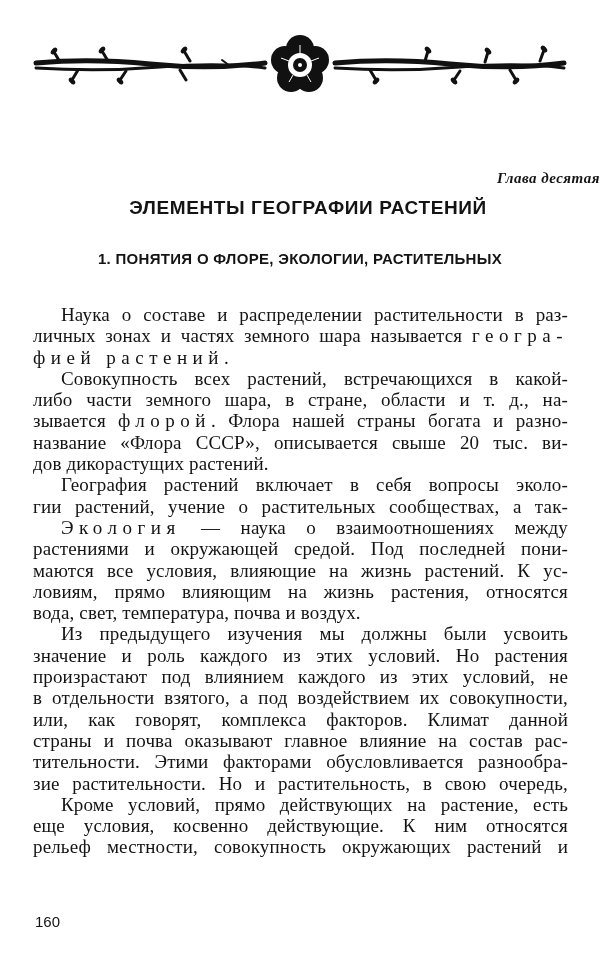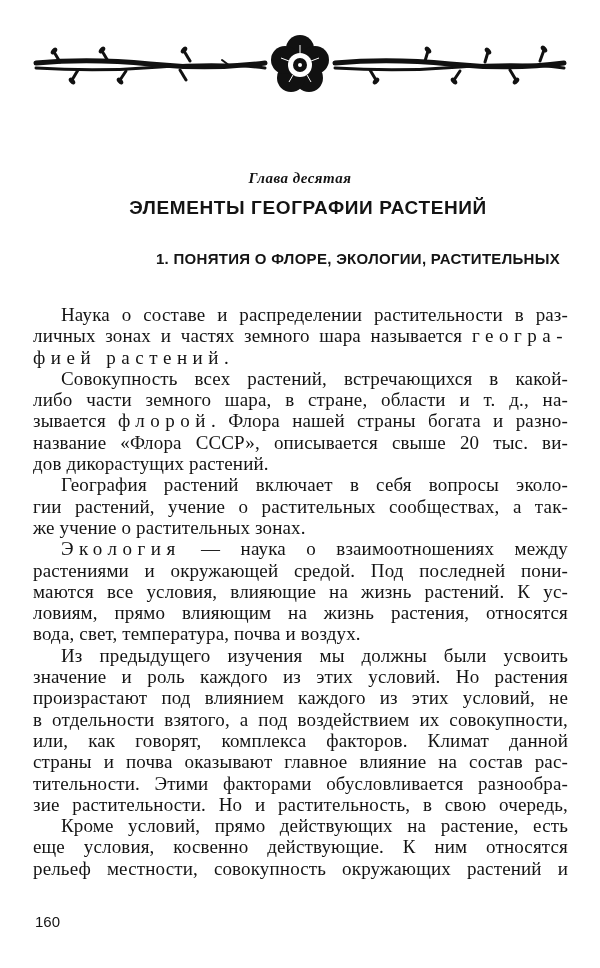--- a/index.html
+++ b/index.html
@@ -20,21 +20,21 @@
       left: 30px;
       top: 30px;
       width: 540px;
       height: 70px;
     }
     .chapter-label {
       position: absolute;
       left: 0;
       width: 600px;
       top: 170px;
-      text-align: center;
+      text-align: right;
       font-style: italic;
       font-weight: bold;
       font-size: 15px;
       letter-spacing: 0.5px;
     }
     .chapter-title {
       position: absolute;
       left: 8px;
       width: 600px;
       top: 197px;
@@ -42,21 +42,21 @@
       font-family: "Liberation Sans", "DejaVu Sans", sans-serif;
       font-weight: bold;
       font-size: 19px;
       letter-spacing: 0.6px;
     }
     .section-title {
       position: absolute;
       left: 40px;
       width: 520px;
       top: 248px;
-      text-align: right;
+      text-align: center;
       font-family: "Liberation Sans", "DejaVu Sans", sans-serif;
       font-weight: bold;
       font-size: 15px;
       line-height: 21px;
       letter-spacing: 0.3px;
     }
     .body-text {
       position: absolute;
       left: 33px;
       width: 535px;
@@ -152,21 +152,20 @@
     <div class="line indent"><span class="">Наука о составе и распределении растительности в раз-</span></div>
     <div class="line"><span class="">личных зонах и частях земного шара называется </span><span class="spaced">геогра-</span></div>
     <div class="line last"><span class="spaced">фией растений</span><span class="">.</span></div>
     <div class="line indent"><span class="it ">Совокупность всех растений, встречающихся в какой-</span></div>
     <div class="line"><span class="it ">либо части земного шара, в стране, области и т. д., на-</span></div>
     <div class="line"><span class="it ">зывается </span><span class="it spaced">флорой</span><span class="">. Флора нашей страны богата и разно-</span></div>
     <div class="line"><span class="">название «Флора СССР», описывается свыше 20 тыс. ви-</span></div>
     <div class="line last"><span class="">дов дикорастущих растений.</span></div>
     <div class="line indent"><span class="">География растений включает в себя вопросы эколо-</span></div>
     <div class="line"><span class="">гии растений, учение о растительных сообществах, а так-</span></div>
-    <div class="line last"><span class="">же учение о растительных зонах.</span></div>
     <div class="line indent"><span class="spaced">Экология</span><span class=""> — наука о взаимоотношениях между</span></div>
     <div class="line"><span class="">растениями и окружающей средой. Под последней пони-</span></div>
     <div class="line"><span class="">маются все условия, влияющие на жизнь растений. К ус-</span></div>
     <div class="line"><span class="">ловиям, прямо влияющим на жизнь растения, относятся</span></div>
     <div class="line last"><span class="">вода, свет, температура, почва и воздух.</span></div>
     <div class="line indent"><span class="">Из предыдущего изучения мы должны были усвоить</span></div>
     <div class="line"><span class="">значение и роль каждого из этих условий. Но растения</span></div>
     <div class="line"><span class="">произрастают под влиянием каждого из этих условий, не</span></div>
     <div class="line"><span class="">в отдельности взятого, а под воздействием их совокупности,</span></div>
     <div class="line"><span class="">или, как говорят, комплекса факторов. Климат данной</span></div>

